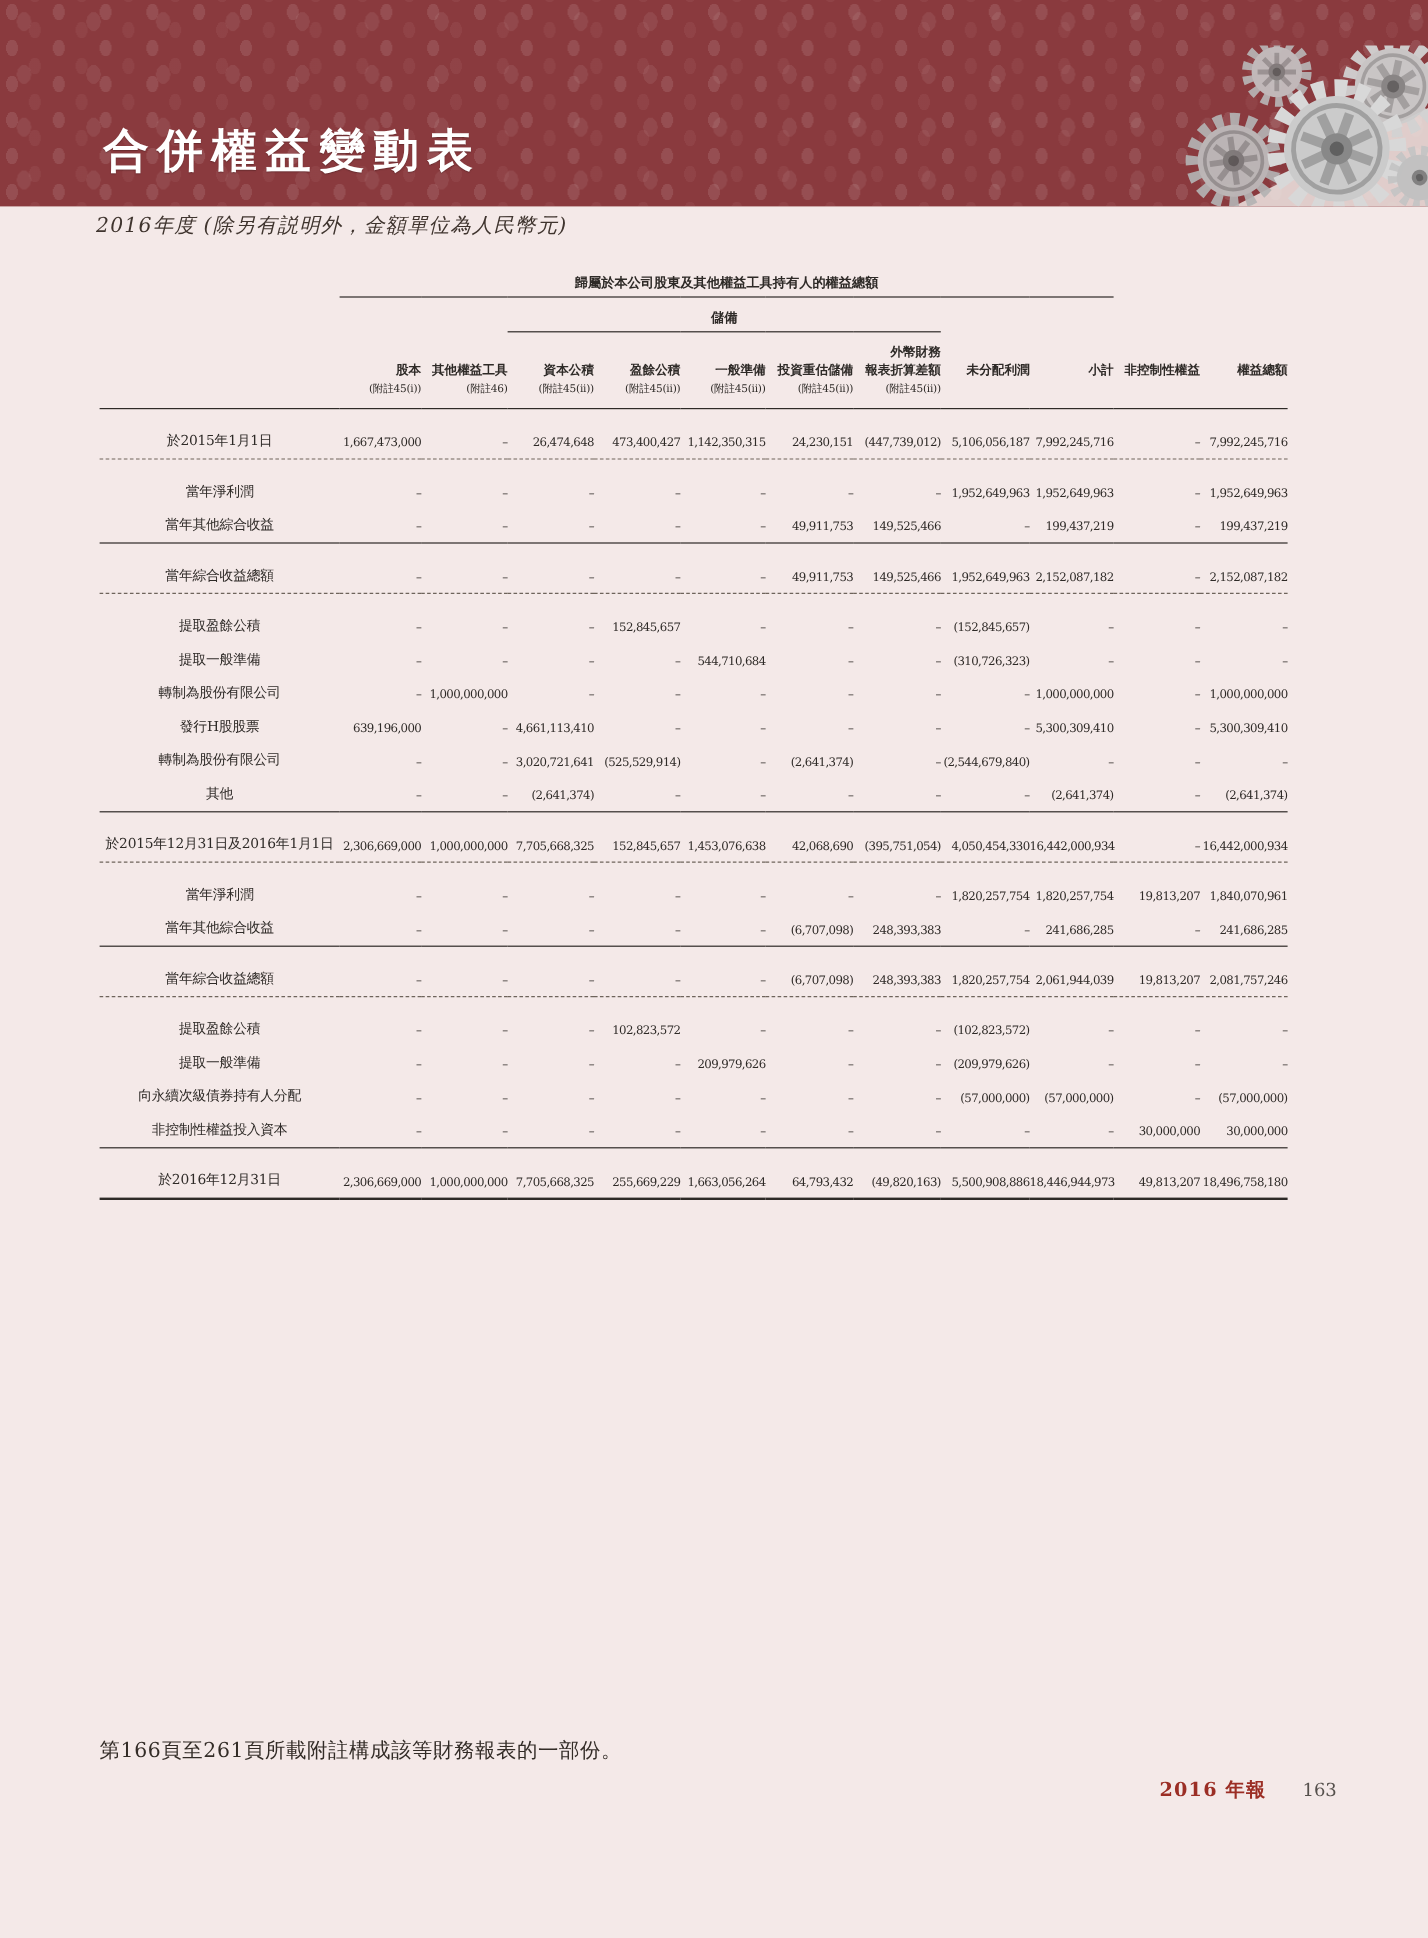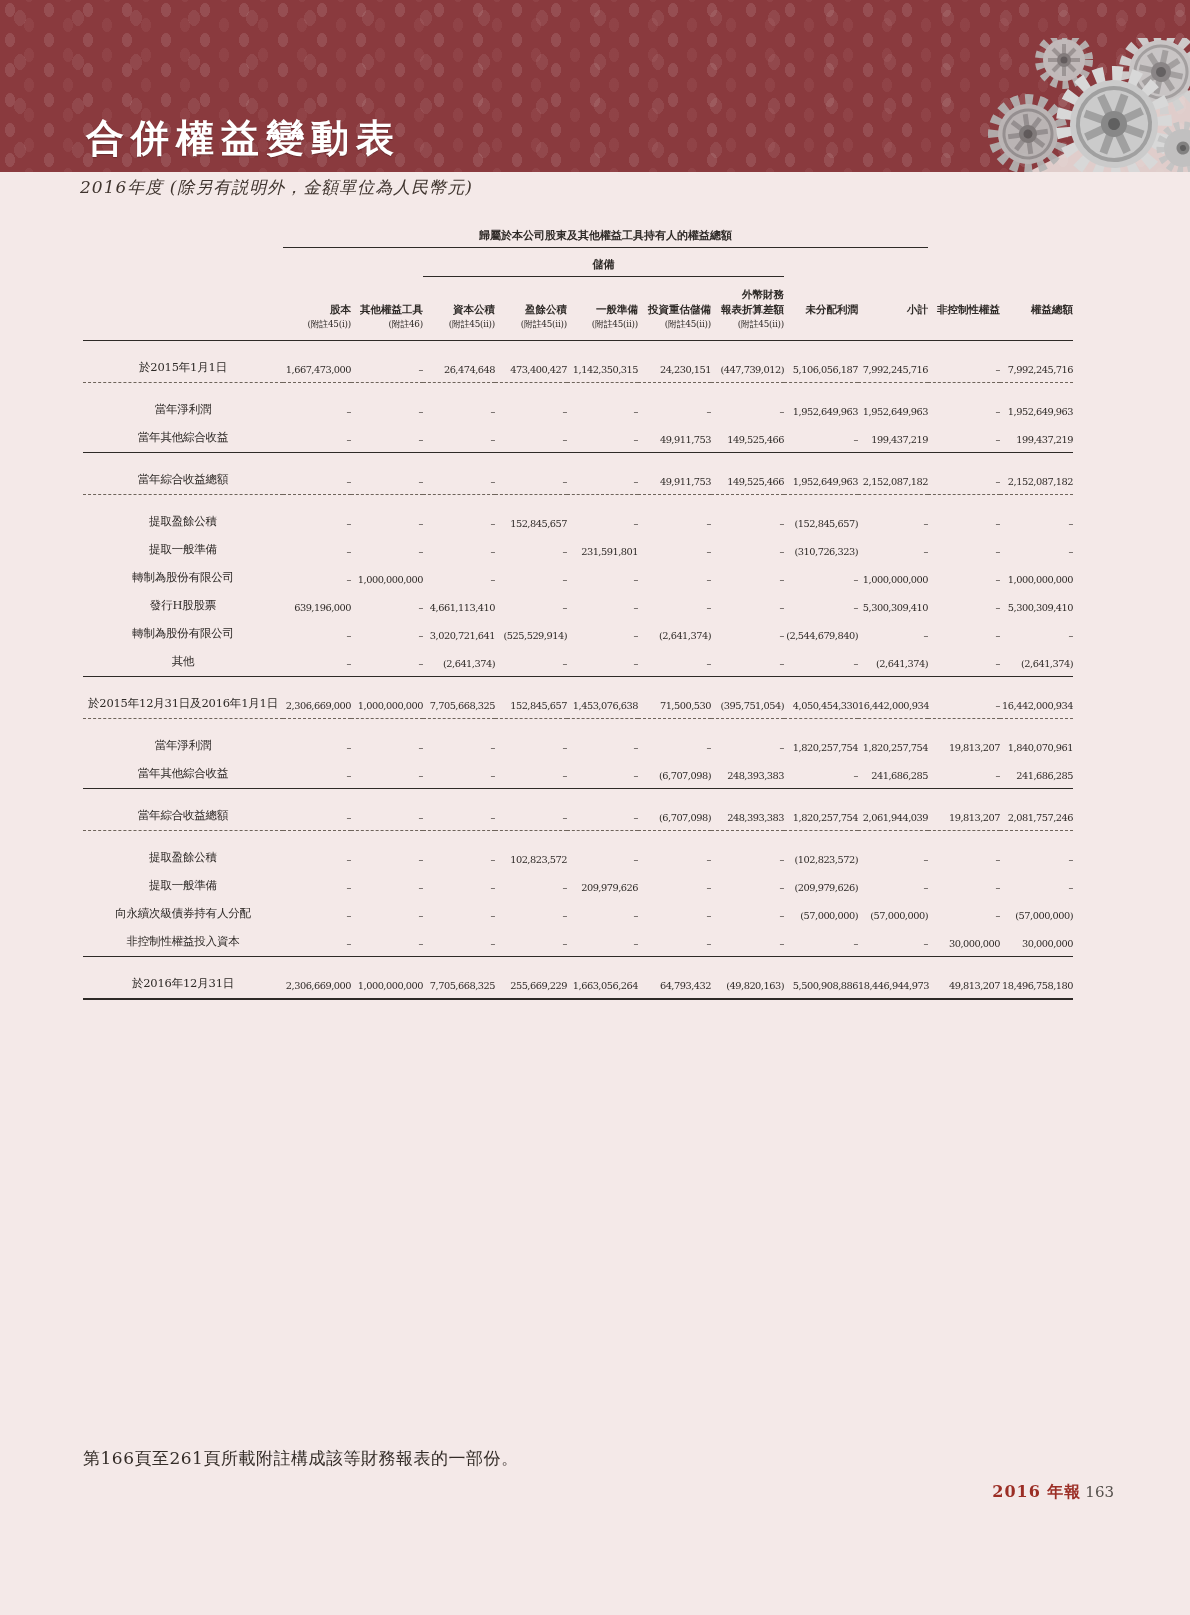--- a/index.html
+++ b/index.html
@@ -16,21 +16,21 @@
     background-color:#8a3a3e;
     background-image:
       radial-gradient(ellipse 5px 7px at 10px 10px, rgba(255,255,255,0.10) 97%, rgba(255,255,255,0) 100%),
       radial-gradient(ellipse 5px 7px at 10px 10px, rgba(255,230,230,0.05) 97%, rgba(255,255,255,0) 100%),
       radial-gradient(ellipse 6px 8px at 12px 12px, rgba(255,255,255,0.07) 97%, rgba(255,255,255,0) 100%);
     background-size: 39px 30px, 39px 30px, 58px 44px;
     background-position: 0 0, 19px 15px, 8px 6px;
     overflow:hidden;
   }
   .band-title {
-    position:absolute; left:86px; top:113px;
+    position:absolute; left:86px; top:100px;
     font-size:38px; font-weight:bold; color:#ffffff; letter-spacing:7px;
     text-shadow:0 1px 1px rgba(0,0,0,0.25);
     white-space:nowrap;
   }
   .gears { position:absolute; right:0; top:38px; width:312px; height:134px; }
 
   
   .subtitle {
     position:absolute; left:80px; top:176px;
     font-size:17px; font-style:italic; color:#3f342e; letter-spacing:1px;
@@ -76,21 +76,21 @@
   tr.rule-thick  td { border-bottom:2.5px solid #2e2a27; }
   tr.gap td { padding-top:19px; }
 
   
   .footnote {
     position:absolute; left:83px; top:1416px;
     font-size:17px; color:#332c27; letter-spacing:0.5px;margin-top:31px;
   }
   .footer {
     position:absolute; right:76px; top:1482px;
-    display:flex; align-items:baseline; gap:4px;
+    display:flex; align-items:baseline; gap:30px;
   }
   .footer-report { font-size:16px; font-weight:bold; color:#9b2e25; letter-spacing:1px; }
   .footer-page { font-size:15px; color:#55504c; }
 </style>
 </head>
 <body>
 
 <div class="page">
 
   <div class="band">
@@ -292,21 +292,21 @@
           <td class="num">–</td>
           <td class="num">–</td>
           <td class="num">–</td>
         </tr>
         <tr class="rule-none">
           <td class="row-label">提取一般準備</td>
           <td class="num">–</td>
           <td class="num">–</td>
           <td class="num">–</td>
           <td class="num">–</td>
-          <td class="num">231,591,801</td>
+          <td class="num">544,710,684</td>
           <td class="num">–</td>
           <td class="num">–</td>
           <td class="num">(310,726,323)</td>
           <td class="num">–</td>
           <td class="num">–</td>
           <td class="num">–</td>
         </tr>
         <tr class="rule-none">
           <td class="row-label">轉制為股份有限公司</td>
           <td class="num">–</td>
@@ -363,21 +363,21 @@
           <td class="num">–</td>
           <td class="num">(2,641,374)</td>
         </tr>
         <tr class="rule-dashed gap">
           <td class="row-label">於2015年12月31日及2016年1月1日</td>
           <td class="num">2,306,669,000</td>
           <td class="num">1,000,000,000</td>
           <td class="num">7,705,668,325</td>
           <td class="num">152,845,657</td>
           <td class="num">1,453,076,638</td>
-          <td class="num">71,500,530</td>
+          <td class="num">42,068,690</td>
           <td class="num">(395,751,054)</td>
           <td class="num">4,050,454,330</td>
           <td class="num">16,442,000,934</td>
           <td class="num">–</td>
           <td class="num">16,442,000,934</td>
         </tr>
         <tr class="rule-none gap">
           <td class="row-label">當年淨利潤</td>
           <td class="num">–</td>
           <td class="num">–</td>

